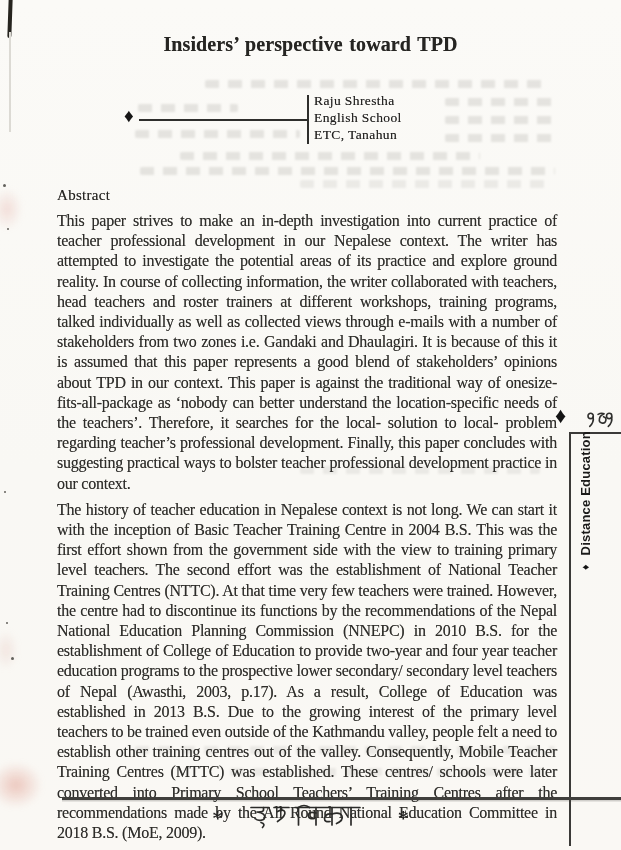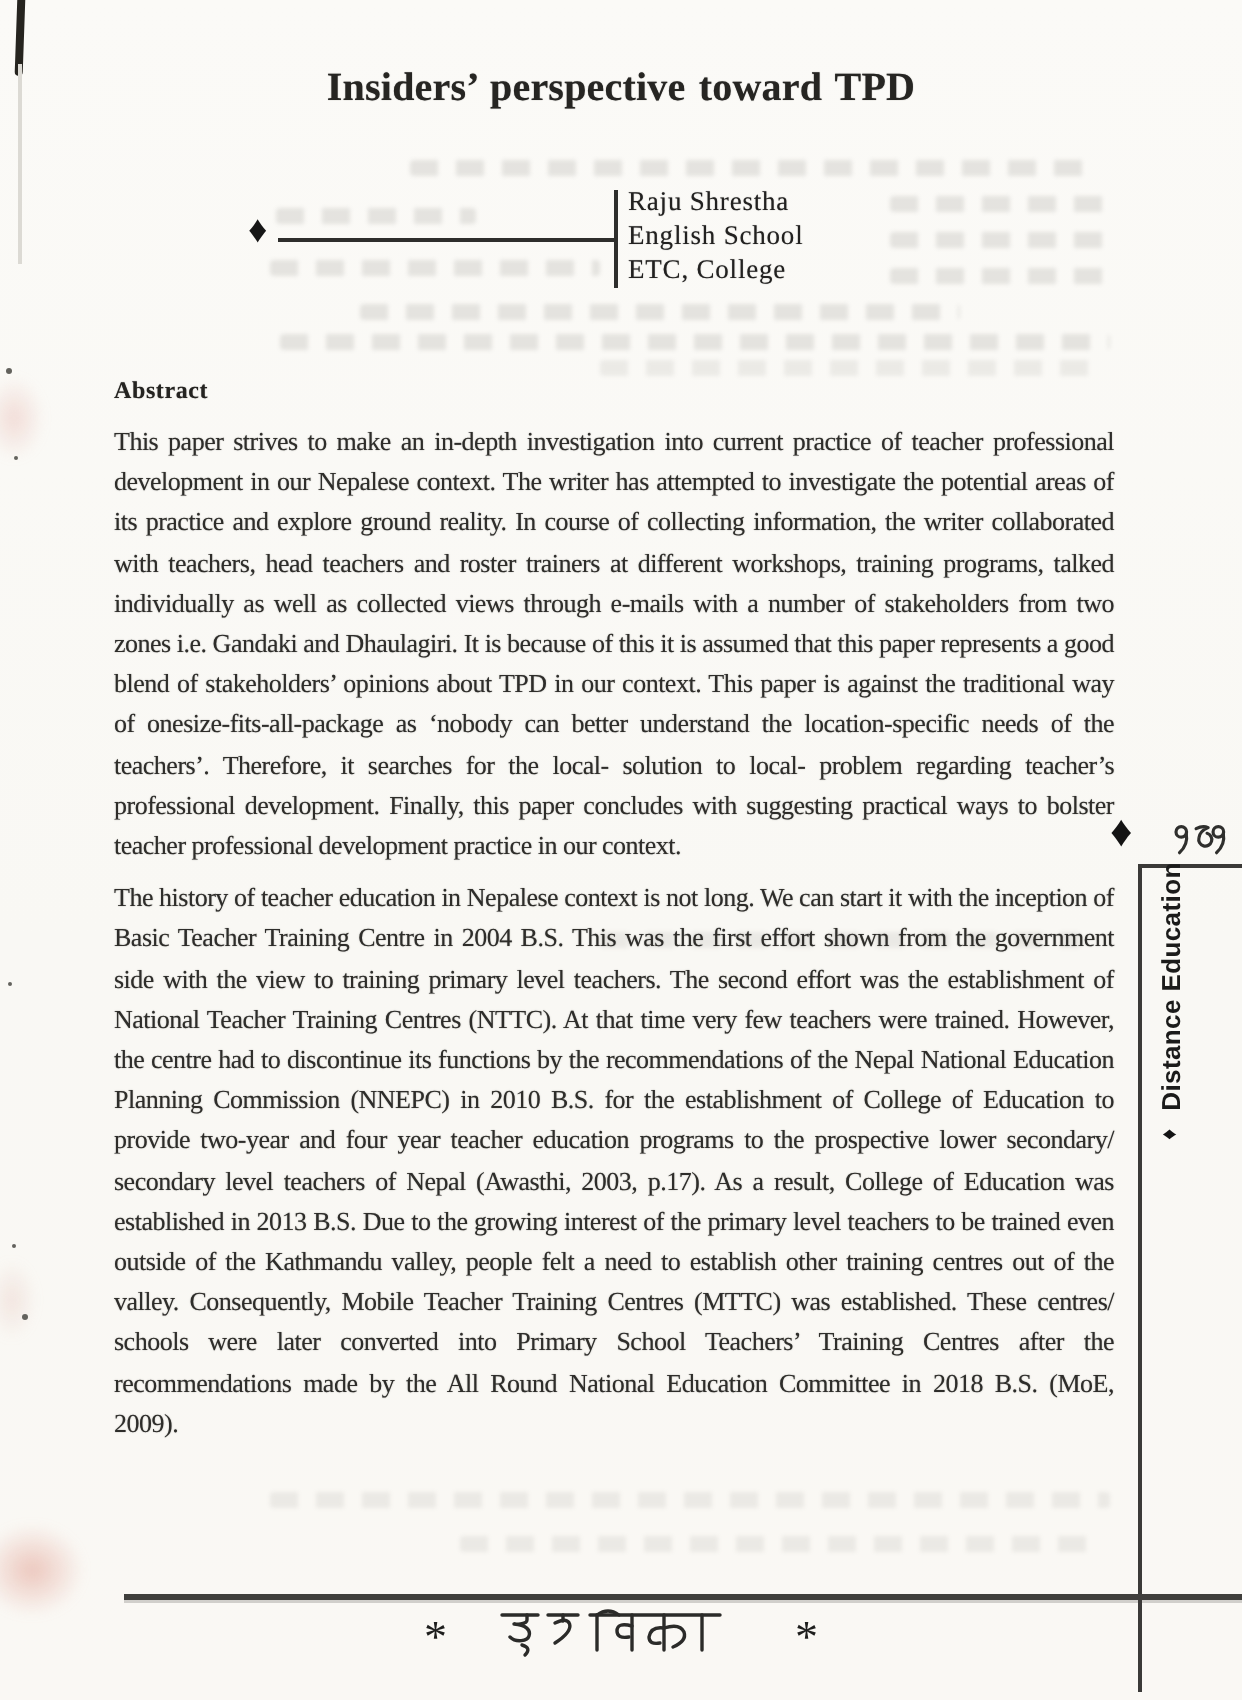--- a/index.html
+++ b/index.html
@@ -26,23 +26,23 @@
     font-size:20px;font-weight:bold;letter-spacing:.1px;word-spacing:1.5px;color:#262522;
     text-shadow:0 0 .5px rgba(38,37,34,.55);}
   .author-diamond{position:absolute;left:124px;top:106px;font-size:19px;line-height:1;color:#161616;}
   .author-hline{position:absolute;left:139px;top:119px;width:169px;height:1.6px;background:#2e2e2c;}
   .author-vbar{position:absolute;left:307px;top:95px;width:1.6px;height:49px;background:#2e2e2c;}
   .author-info{position:absolute;left:314px;top:93px;font-weight:normal;font-size:13.5px;
     line-height:16.8px;letter-spacing:.4px;color:#222120;text-shadow:0 0 .5px rgba(34,33,32,.5);}
 
   
   .content{position:absolute;left:57px;top:187px;width:500px;}
-  .section-heading{margin:0 0 7px 0;font-size:12px;line-height:17px;font-weight:bold;
+  .section-heading{margin:0 0 7px 0;font-size:15px;line-height:17px;font-weight:normal;
     letter-spacing:.3px;word-spacing:2px;color:#252421;text-shadow:0 0 .5px rgba(37,36,33,.5);}
-  .body-para{margin:0 0 6px 0;font-size:13px;line-height:20.2px;letter-spacing:-.25px;
+  .body-para{margin:0 0 6px 0;font-size:16px;line-height:20.2px;letter-spacing:-.25px;
     text-align:justify;color:#2e2d2a;text-shadow:0 0 .6px rgba(46,45,42,.55);}
 
   
   .margin-diamond{position:absolute;left:555px;top:405px;font-size:22px;line-height:1;color:#141414;}
   .page-number-svg{position:absolute;left:585px;top:411px;}
   .band-top-rule{position:absolute;left:569px;top:432px;width:52px;height:2px;background:#3b3a38;}
   .band-v-rule{position:absolute;left:569px;top:432px;width:2px;height:414px;background:#3b3a38;}
   .side-label{position:absolute;left:575px;top:570px;width:138px;height:20px;
     transform-origin:0 0;transform:rotate(-90deg);
     display:flex;align-items:center;white-space:nowrap;}
@@ -89,21 +89,21 @@
   <div class="speck" style="left:11px;top:657px;width:3px;height:3px;"></div>
 
   <h1 class="title">Insiders’ perspective toward TPD</h1>
 
   <span class="author-diamond">♦</span>
   <div class="author-hline"></div>
   <div class="author-vbar"></div>
   <div class="author-info">
     <div>Raju Shrestha</div>
     <div>English School</div>
-    <div>ETC, College</div>
+    <div>ETC, Tanahun</div>
   </div>
 
   <section class="content">
     <h2 class="section-heading">Abstract</h2>
     <p class="body-para">This paper strives to make an in-depth investigation into current practice of teacher professional development in our Nepalese context. The writer has attempted to investigate the potential areas of its practice and explore ground reality. In course of collecting information, the writer collaborated with teachers, head teachers and roster trainers at different workshops, training programs, talked individually as well as collected views through e-mails with a number of stakeholders from two zones i.e. Gandaki and Dhaulagiri. It is because of this it is assumed that this paper represents a good blend of stakeholders’ opinions about TPD in our context. This paper is against the traditional way of onesize-fits-all-package as ‘nobody can better understand the location-specific needs of the teachers’. Therefore, it searches for the local- solution to local- problem regarding teacher’s professional development. Finally, this paper concludes with suggesting practical ways to bolster teacher professional development practice in our context.</p>
     <p class="body-para">The history of teacher education in Nepalese context is not long. We can start it with the inception of Basic Teacher Training Centre in 2004 B.S. This was the first effort shown from the government side with the view to training primary level teachers. The second effort was the establishment of National Teacher Training Centres (NTTC). At that time very few teachers were trained. However, the centre had to discontinue its functions by the recommendations of the Nepal National Education Planning Commission (NNEPC) in 2010 B.S. for the establishment of College of Education to provide two-year and four year teacher education programs to the prospective lower secondary/ secondary level teachers of Nepal (Awasthi, 2003, p.17). As a result, College of Education was established in 2013 B.S. Due to the growing interest of the primary level teachers to be trained even outside of the Kathmandu valley, people felt a need to establish other training centres out of the valley. Consequently, Mobile Teacher Training Centres (MTTC) was established. These centres/ schools were later converted into Primary School Teachers’ Training Centres after the recommendations made by the All Round National Education Committee in 2018 B.S. (MoE, 2009).</p>
   </section>
 
   <span class="margin-diamond">♦</span>
   <svg class="page-number-svg" width="30" height="18" viewBox="0 0 34 20" role="img" aria-label="१६१">

